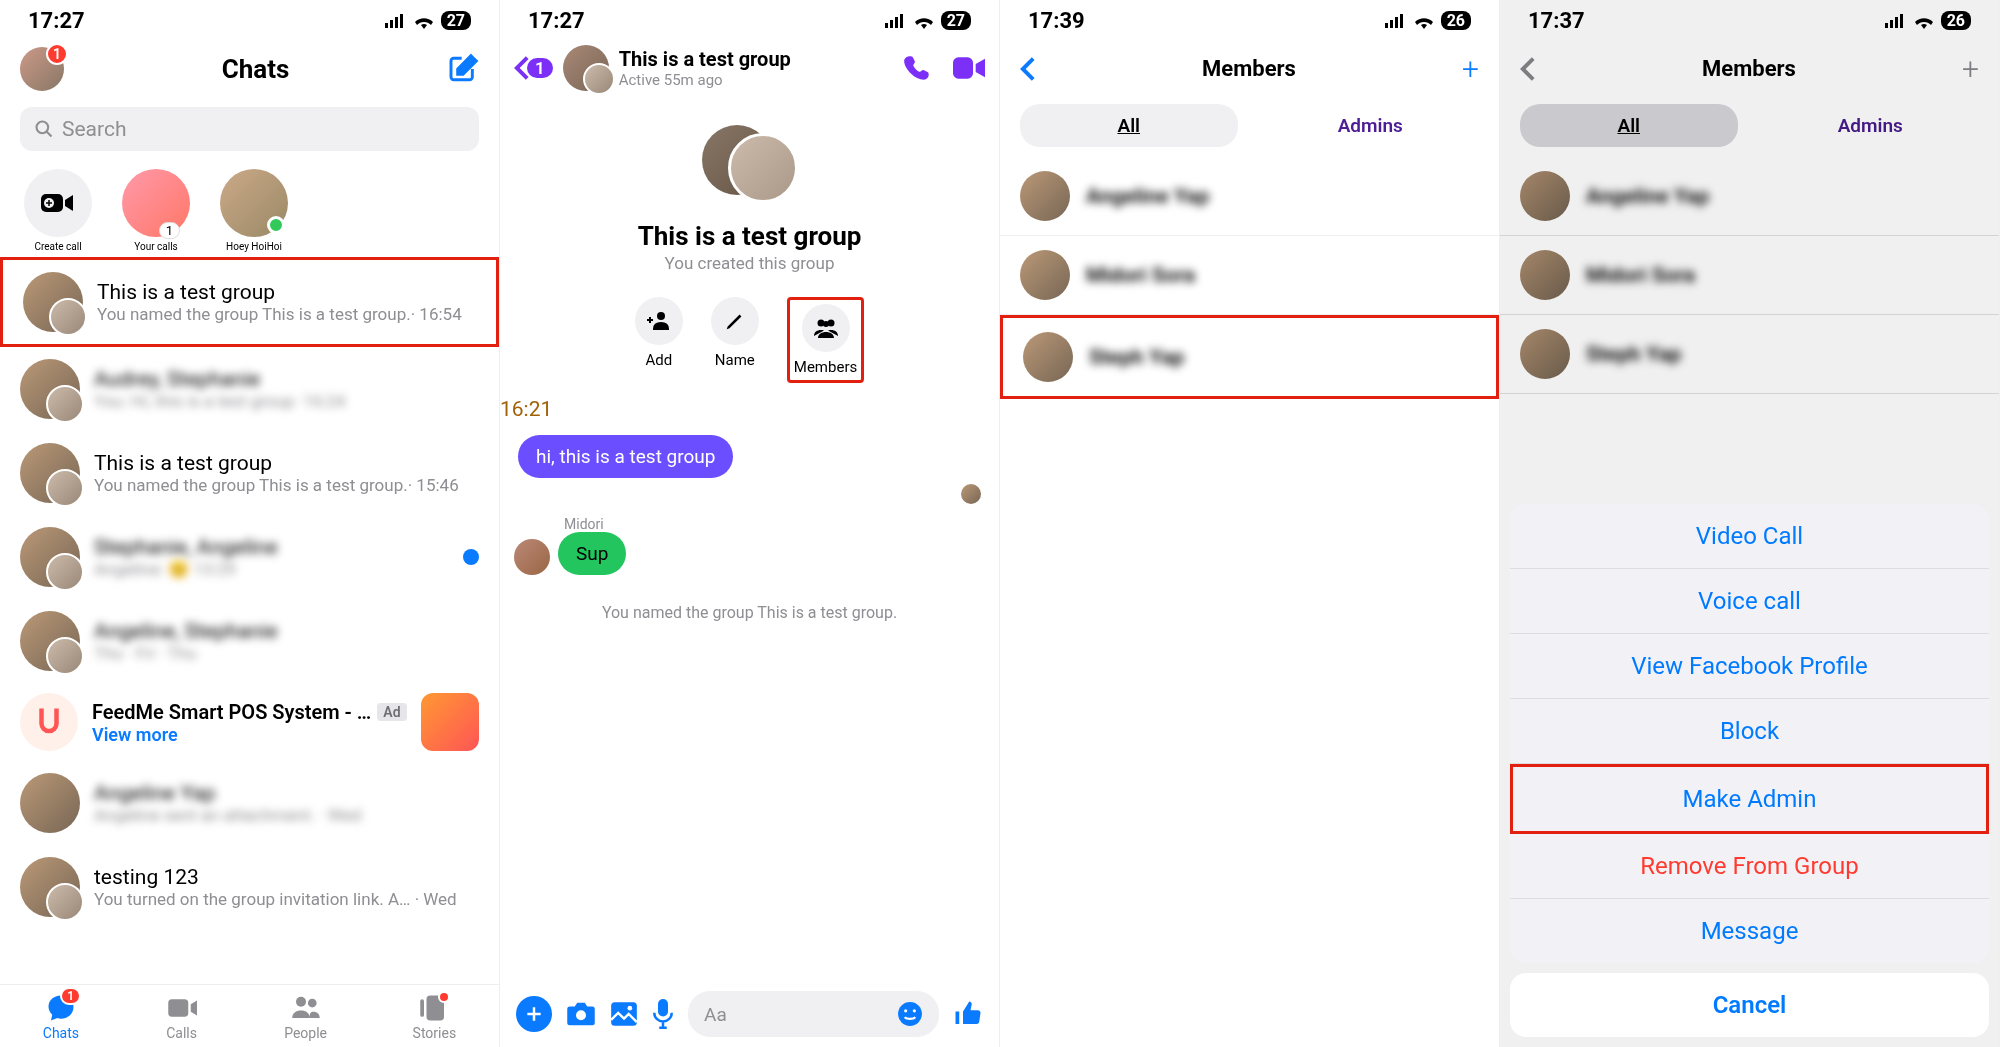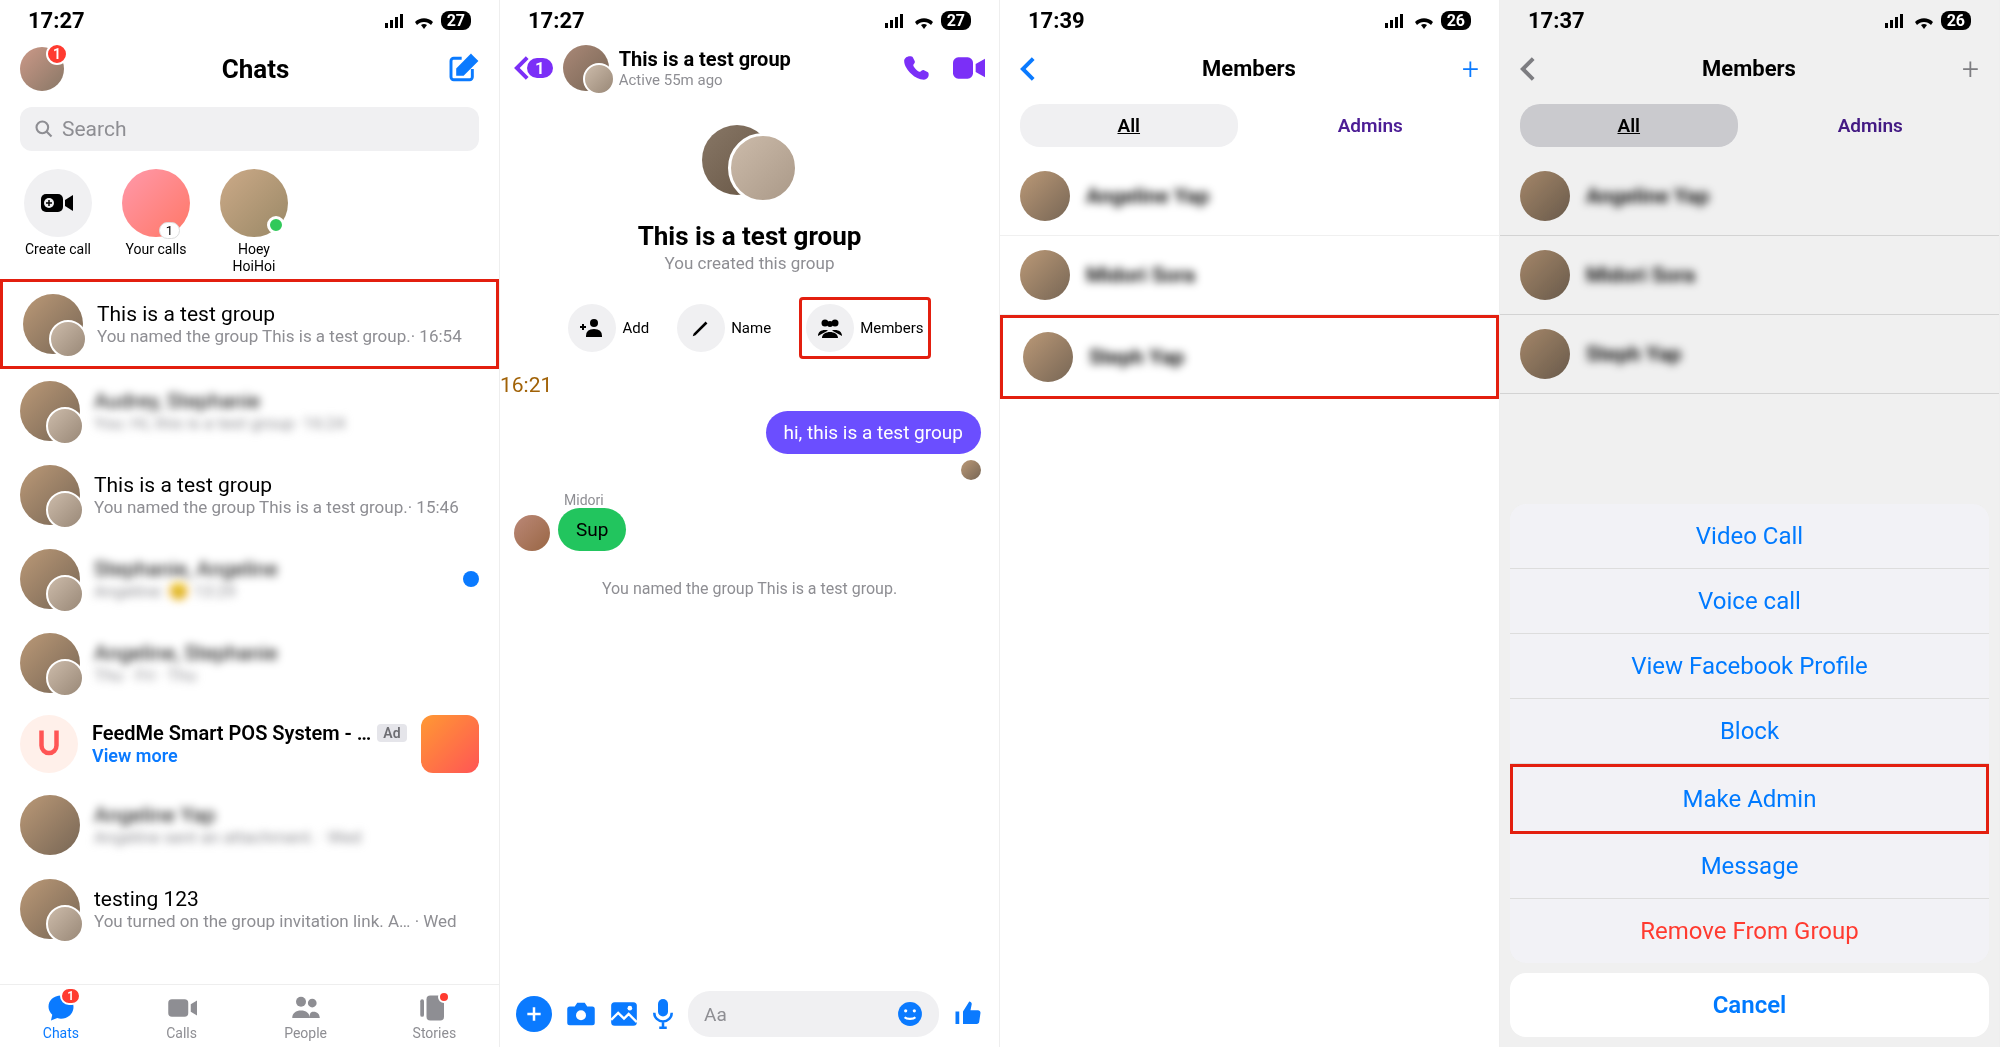--- a/index.html
+++ b/index.html
@@ -22,21 +22,21 @@
 
 .search-bar { margin: 8px 20px; background: #f0f0f2; border-radius: 12px; display: flex; align-items: center; padding: 10px 14px; gap: 8px; color: #8e8e93; font-size: 21px; }
 
 .h-row { display: flex; gap: 22px; padding: 10px 20px 4px; }
 .h-item { display: flex; flex-direction: column; align-items: center; gap: 4px; width: 76px; }
 .h-circle { width: 68px; height: 68px; border-radius: 50%; background: #f0f0f2; display: flex; align-items: center; justify-content: center; position: relative; }
 .h-circle.img1 { background: linear-gradient(135deg,#f9a,#f76); }
 .h-circle.img2 { background: linear-gradient(135deg,#ca8,#986); }
 .green-dot { position: absolute; bottom: 3px; right: 3px; width: 18px; height: 18px; background: #31c95a; border-radius: 50%; border: 3px solid #fff; }
 .mini-badge { position: absolute; bottom: -2px; right: 10px; background: #fff; border: 1px solid #ddd; border-radius: 10px; font-size: 13px; padding: 0 6px; }
-.h-label { font-size: 14px; text-align: center; line-height: 1.2; }
+.h-label { font-size: 10px; text-align: center; line-height: 1.2; }
 
 .chat-row { display: flex; align-items: center; padding: 12px 20px; gap: 14px; }
 .chat-row.highlight { border: 3px solid #e31f0f; }
 .chat-av { width: 60px; height: 60px; border-radius: 50%; background: linear-gradient(135deg,#b97,#765); flex-shrink: 0; position: relative; }
 .chat-av.double::after { content: ""; position: absolute; width: 34px; height: 34px; border-radius: 50%; background: linear-gradient(135deg,#cba,#987); right: -4px; bottom: -4px; border: 2px solid #fff; }
 .chat-body { flex: 1; min-width: 0; }
 .chat-title { font-size: 21px; font-weight: 400; }
 .chat-sub { font-size: 17px; color: #8e8e93; white-space: nowrap; overflow: hidden; text-overflow: ellipsis; }
 .blue-dot { width: 16px; height: 16px; background: #0a7aff; border-radius: 50%; flex-shrink: 0; }
 .blur { filter: blur(4px); }
@@ -67,28 +67,28 @@
 .hdr-actions { display: flex; gap: 22px; color: #7b2ff7; }
 
 .group-hero { display: flex; flex-direction: column; align-items: center; padding: 16px 0 10px; }
 .hero-av { width: 96px; height: 96px; position: relative; }
 .hero-av .a1 { position: absolute; width: 70px; height: 70px; border-radius: 50%; background: linear-gradient(135deg,#876,#654); left: 0; top: 10px; }
 .hero-av .a2 { position: absolute; width: 70px; height: 70px; border-radius: 50%; background: linear-gradient(135deg,#cba,#a98); right: 0; top: 18px; border: 3px solid #fff; }
 .hero-title { font-size: 26px; font-weight: 700; margin-top: 10px; }
 .hero-sub { font-size: 17px; color: #8e8e93; margin-top: 2px; }
 
 .action-row { display: flex; justify-content: center; gap: 28px; padding: 14px 0 6px; }
-.act-item { display: flex; flex-direction: row; align-items: center; gap: 6px; }
+.act-item { display: flex; flex-direction: column; align-items: center; gap: 6px; }
 .act-circ { width: 48px; height: 48px; border-radius: 50%; background: #f0f0f2; display: flex; align-items: center; justify-content: center; }
 .act-lbl { font-size: 15px; color: #000; }
 .act-item.highlight { border: 3px solid #e31f0f; padding: 4px; border-radius: 4px; }
 
 .ts-center { text-align: left; color: #a16207; font-size: 21px; padding: 8px 0; }
 
-.msg-out { display: flex; justify-content: flex-end; padding: 6px 18px; }
+.msg-out { display: flex; justify-content: flex-start; padding: 6px 18px; }
 .bubble-out { background: #6b4eff; color: #fff; padding: 10px 18px; border-radius: 22px; font-size: 19px; }
 .seen-row { display: flex; justify-content: flex-end; padding: 0 18px 8px; }
 .seen-av { width: 20px; height: 20px; border-radius: 50%; background: linear-gradient(135deg,#b97,#765); }
 
 .msg-in-wrap { padding: 4px 14px; }
 .sender-nm { font-size: 14px; color: #8e8e93; margin-left: 50px; }
 .msg-in { display: flex; align-items: flex-end; gap: 8px; }
 .in-av { width: 36px; height: 36px; border-radius: 50%; background: linear-gradient(135deg,#b87,#964); }
 .bubble-in { background: #22c55e; color: #000; padding: 10px 18px; border-radius: 22px; font-size: 19px; }
 
@@ -572,19 +572,19 @@
   </div>
 
   <div class="sheet">
     <div class="sheet-card">
       <div id="sheet-buttons">
           <div class="sheet-btn">Video Call</div>
           <div class="sheet-btn">Voice call</div>
           <div class="sheet-btn">View Facebook Profile</div>
           <div class="sheet-btn">Block</div>
           <div class="sheet-btn highlight">Make Admin</div>
+          <div class="sheet-btn danger">Remove From Group</div>
           <div class="sheet-btn">Message</div>
-          <div class="sheet-btn danger">Remove From Group</div>
         </div>
     </div>
     <div class="sheet-cancel">Cancel</div>
   </div>
 </div>
 
 </body></html>

